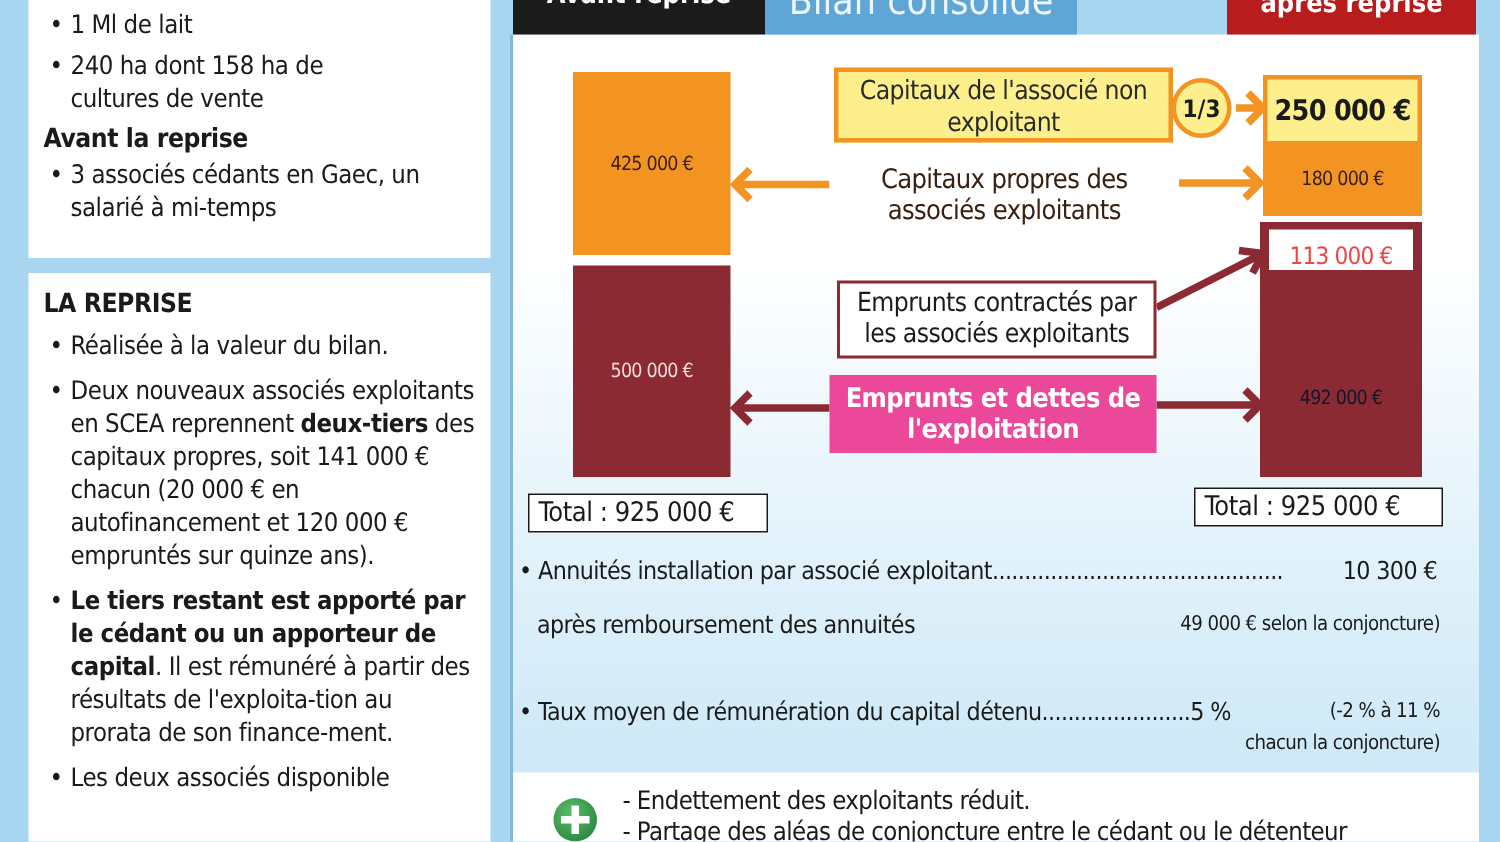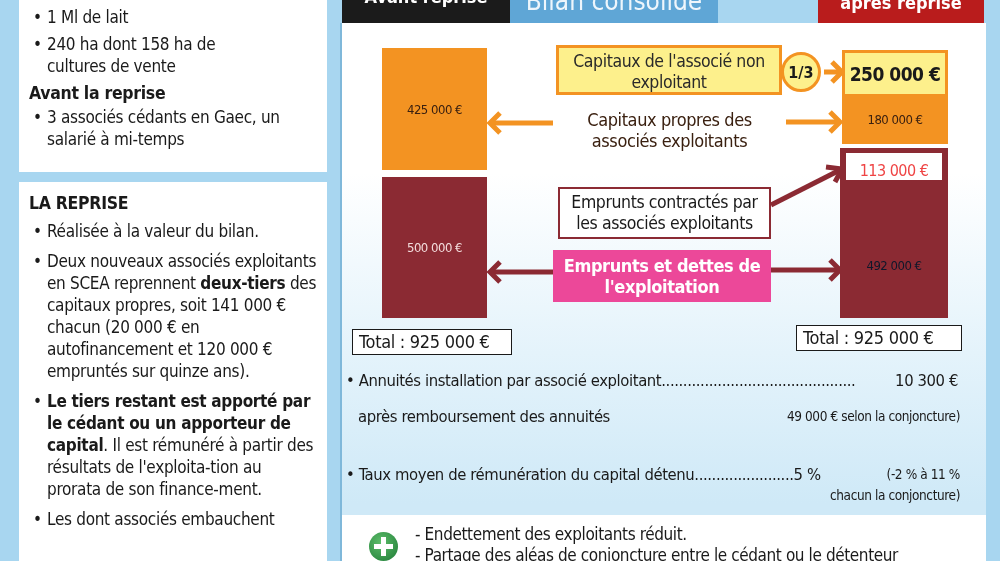--- a/index.html
+++ b/index.html
@@ -91,21 +91,21 @@
 
 <div class="left-panel" id="panel-reprise">
   <div class="lp-heading" style="margin-bottom:6px;">LA REPRISE</div>
   <div class="lp-item" style="margin-bottom:8px;">Réalisée à la valeur du bilan.</div>
   <div class="lp-item" style="margin-bottom:8px;">
     <span>Deux nouveaux associés exploitants en SCEA reprennent </span><b>deux-tiers</b><span> des capitaux propres, soit 141 000 € chacun (20 000 € en autofinancement et 120 000 € empruntés sur quinze ans).</span>
   </div>
   <div class="lp-item" style="margin-bottom:8px;">
     <b>Le tiers restant est apporté par le cédant ou un apporteur de capital</b><span>. Il est rémunéré à partir des résultats de l'exploita-tion au prorata de son finance-ment.</span>
   </div>
-  <div class="lp-item">Les dont associés embauchent</div>
+  <div class="lp-item">Les deux associés disponible</div>
 </div>
 
 <div id="main-panel"></div>
 
 <div class="tab" id="tab-avant"><span>Avant reprise</span></div>
 <div class="tab" id="tab-bilan">Bilan consolidé</div>
 <div class="tab" id="tab-apres"><span>après reprise</span></div>
 
 <svg class="arrows">
 

